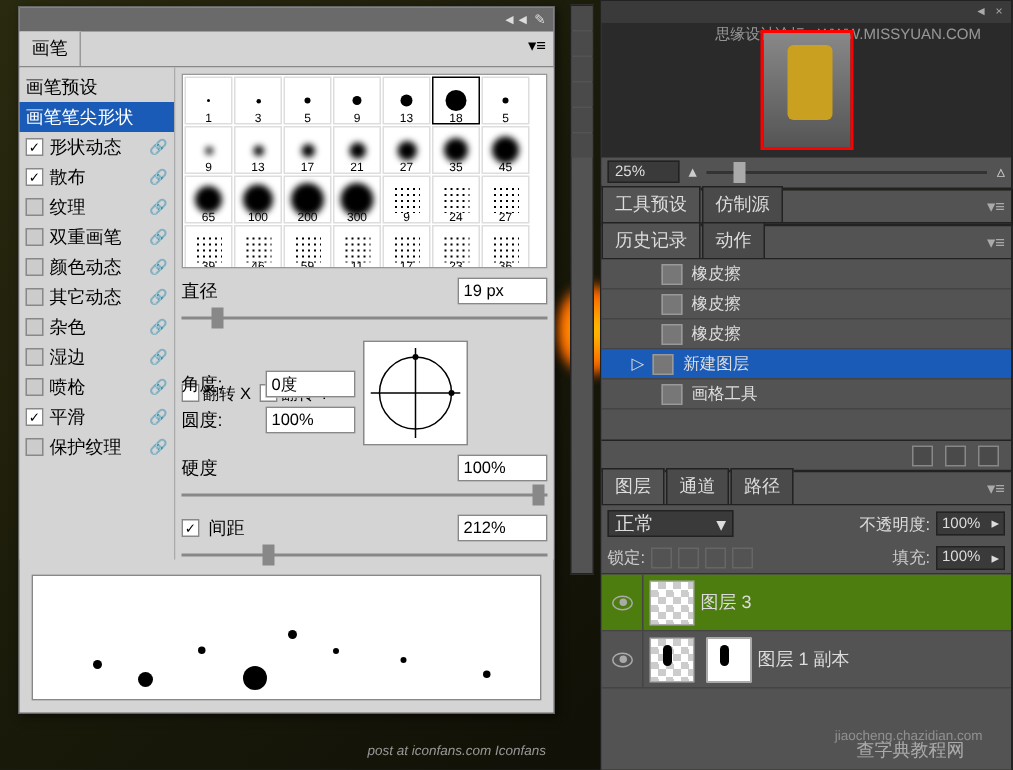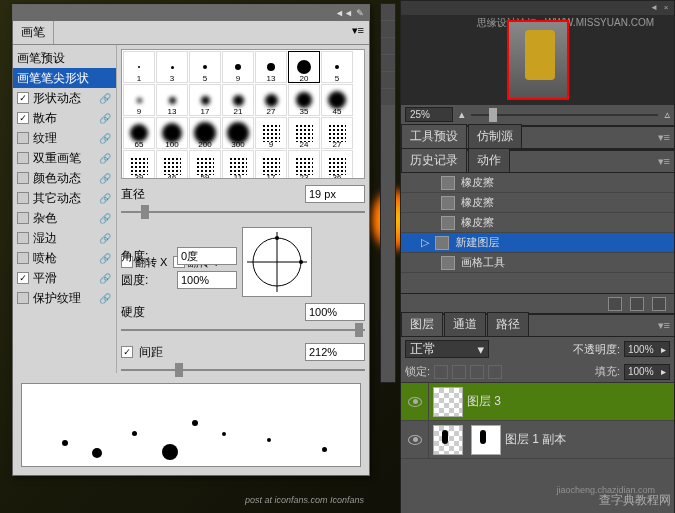--- a/index.html
+++ b/index.html
@@ -83,21 +83,21 @@
 .layer-row.sel { background:#4d7c0f; }
 .eye { width:28px; height:38px; display:flex; align-items:center; justify-content:center; border-right:1px solid #444; }
 .eye-ic { width:14px; height:10px; border:1px solid #aaa; border-radius:50%; position:relative; }
 .eye-ic::after { content:""; position:absolute; left:4px; top:1px; width:5px; height:5px; background:#aaa; border-radius:50%; }
 .thumb { width:30px; height:30px; border:1px solid #aaa; margin:0 4px; background:repeating-conic-gradient(#ccc 0 25%,#fff 0 50%) 0 0/10px 10px; position:relative; }
 .thumb-black { position:absolute; }
 .lname { font-size:12px; }
 
 .wm { position:absolute; color:#fff; font-size:10px; opacity:.5; }
 .wm1 { right:20px; top:1px; }
-.wm2 { right:4px; bottom:4px; font-size:12px; }
+.wm2 { right:32px; bottom:4px; font-size:12px; }
 .wm3 { right:20px; bottom:18px; font-size:9px; color:#ccc; }
 
 .tb-strip { position:absolute; left:380px; top:3px; width:16px; height:380px; background:#535353; border:1px solid #222; display:flex; flex-direction:column; gap:1px; }
 .tb-it { height:16px; background:#4a4a4a; }
 
 .footer { position:absolute; left:12px; bottom:4px; width:358px; height:14px; font-size:9px; color:#999; text-align:right; padding-right:6px; font-style:italic; }
 </style>
 </head>
 <body>
 
@@ -206,21 +206,21 @@
           <div class="brush-cell">
             <div class="brush-dot" style="--s: 6px;"></div>
             <div class="brush-num">9</div>
           </div>
           <div class="brush-cell">
             <div class="brush-dot" style="--s: 8px;"></div>
             <div class="brush-num">13</div>
           </div>
           <div class="brush-cell sel">
             <div class="brush-dot" style="--s: 14px;"></div>
-            <div class="brush-num">20</div>
+            <div class="brush-num">18</div>
           </div>
           <div class="brush-cell">
             <div class="brush-dot" style="--s: 4px;"></div>
             <div class="brush-num">5</div>
           </div>
           <div class="brush-cell">
             <div class="brush-dot brush-soft" style="--s: 5px;"></div>
             <div class="brush-num">9</div>
           </div>
           <div class="brush-cell">

